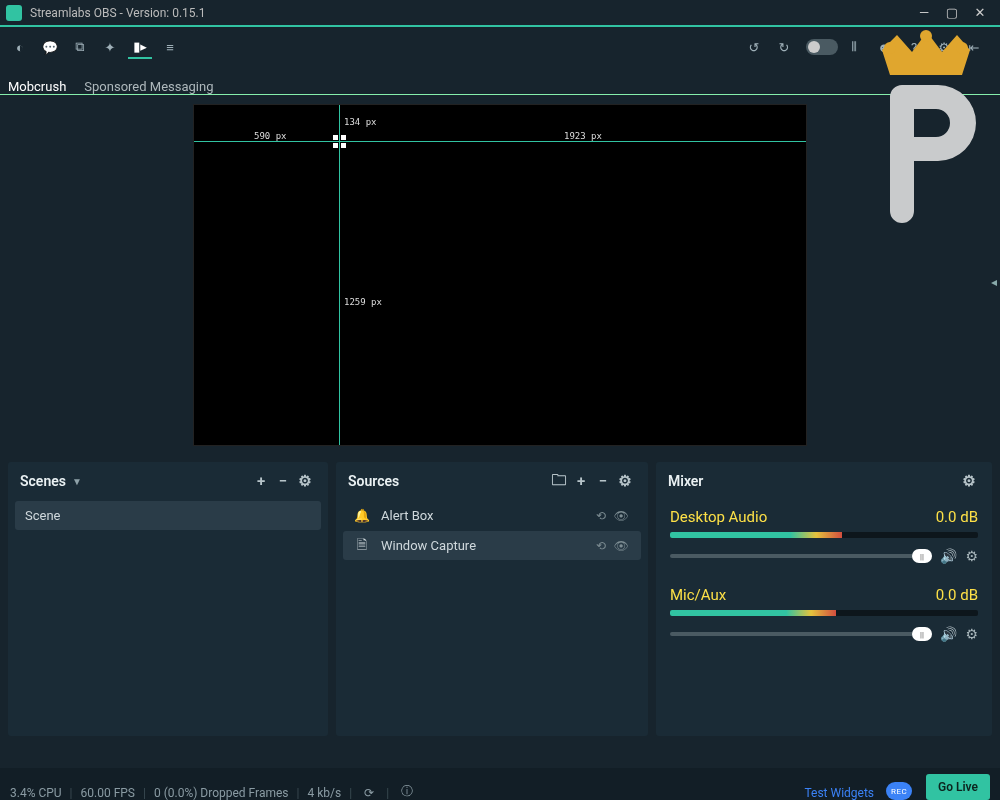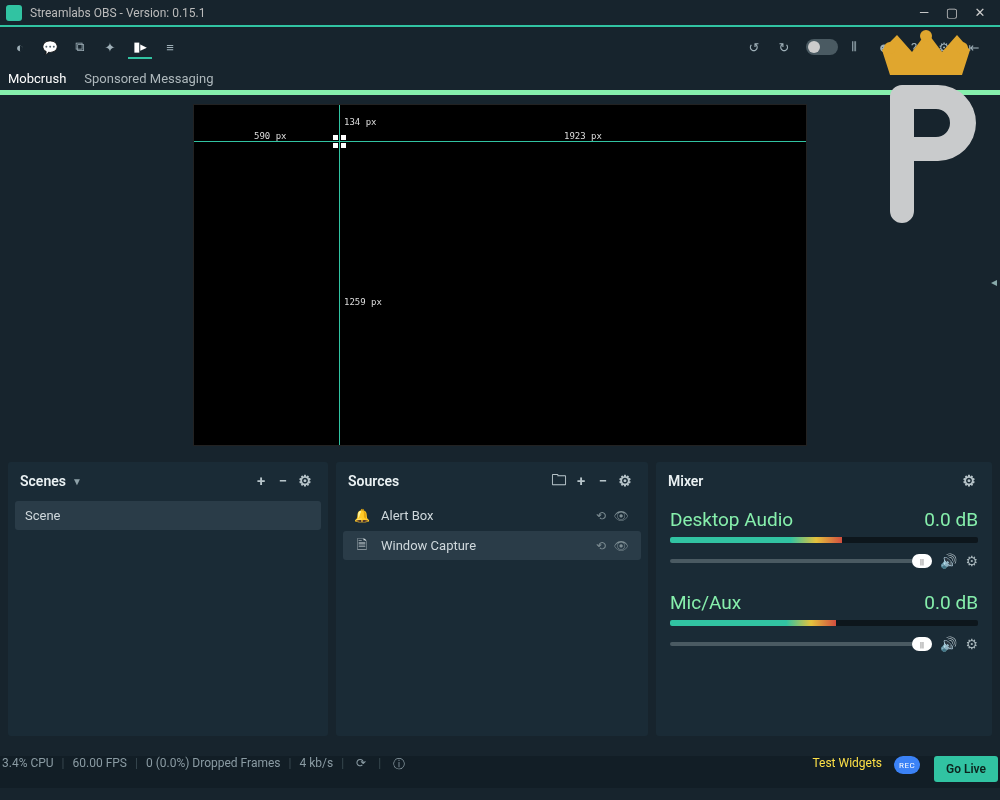--- a/index.html
+++ b/index.html
@@ -14,21 +14,21 @@
 
 
 .toolbar { height:40px; display:flex; align-items:center; padding:0 8px; background:#17242D; }
 .toolbar .ticon { width:24px; height:24px; display:flex; align-items:center; justify-content:center; margin-right:6px; color:#9fb0b8; cursor:pointer; }
 .toolbar .ticon.active { color:#fff; border-bottom:2px solid #31C3A2; }
 .toolbar .spacer { flex:1; }
 .toolbar .switch { width:32px; height:16px; background:#4a5a62; border-radius:8px; margin:0 4px; position:relative; }
 .toolbar .switch::after{content:'';position:absolute;left:2px;top:2px;width:12px;height:12px;background:#ccc;border-radius:50%;}
 
 
-.tabsrow { height:28px; display:flex; align-items:center; padding:0 8px; font-size:13px; color:#aeb8bc; border-bottom:5px solid #86efac; }
+.tabsrow { height:28px; display:flex; align-items:flex-end; padding:0 8px; font-size:13px; color:#aeb8bc; border-bottom:1px solid #86efac; }
 .tabsrow .tab { margin-right:18px; cursor:pointer; }
 .tabsrow .tab.active { color:#fff; }
 
 
 .previewwrap { height:359px; display:flex; justify-content:center; align-items:center; background:#17242D; position:relative; }
 .preview { width:614px; height:342px; background:#000; position:relative; border:1px solid #222; }
 .preview .vline { position:absolute; top:0; bottom:0; width:1px; background:#31C3A2; left:145px; }
 .preview .hline { position:absolute; left:0; right:0; height:1px; background:#31C3A2; top:36px; }
 .preview .marker { position:absolute; left:139px; top:30px; width:13px; height:13px; background:transparent; }
 .preview .marker::before,.preview .marker::after{content:'';position:absolute;background:#fff;}
@@ -48,37 +48,37 @@
 .panel-body { flex:1; overflow:auto; padding:0 4px 4px; }
 
 .listrow { height:29px; display:flex; align-items:center; padding:0 10px; border-radius:3px; margin:1px 3px; cursor:pointer; font-size:13px; }
 .listrow.selected { background:#2a3c48; }
 .listrow .rowicon { width:18px; margin-right:10px; color:#cfd8dc; text-align:center; }
 .listrow .spacer { flex:1; }
 .listrow .mini { width:20px; color:#7d8d93; font-size:12px; text-align:center; }
 
 
 .mixitem { padding:8px 10px 14px; }
-.mixhead { display:flex; font-size:19px; color:#86efac; margin-bottom:6px; }
+.mixhead { display:flex; font-size:15px; color:#fde047; margin-bottom:6px; }
 .mixhead .spacer{flex:1;}
 .meter { height:6px; background:#0d161c; position:relative; border-radius:2px; overflow:hidden; }
 .meter .fill { position:absolute; left:0; top:0; bottom:0; background:linear-gradient(90deg,#31C3A2 0%,#31C3A2 70%,#e4c23d 85%,#d24e3f 100%); }
 .sliderrow { display:flex; align-items:center; margin-top:10px; gap:8px; }
 .slider { flex:1; height:4px; background:#4a5a62; border-radius:2px; position:relative; }
 .slider .thumb { position:absolute; right:0; top:-5px; width:20px; height:14px; background:#fff; border-radius:8px; display:flex; align-items:center; justify-content:center; font-size:8px; color:#555; }
 .sicon { color:#a8b6bb; font-size:14px; cursor:pointer; }
 
 
-.statusbar { position:absolute; left:0; right:0; bottom:12px; height:32px; background:#121e26; display:flex; align-items:flex-start; padding:0 2px; font-size:12px; color:#8a9ba3; }
+.statusbar { position:absolute; left:0; right:0; bottom:0; height:32px; background:#121e26; display:flex; align-items:flex-end; padding:0 10px; font-size:12px; color:#8a9ba3; }
 .statusbar .sep { margin:0 8px; color:#3a4a52; }
 .statusbar .spacer{flex:1;}
 .statusbar .rec { width:26px; height:18px; background:#3b82f6; border-radius:9px; color:#fff; font-size:8px; display:flex; align-items:center; justify-content:center; margin:0 6px; letter-spacing:.5px;}
 .statusbar .btn { background:#3c4b53; color:#dde4e7; padding:6px 12px; border-radius:3px; margin-left:8px; cursor:pointer; font-size:12px;}
 .statusbar .btn.primary { background:#31C3A2; color:#0c241e; font-weight:600; }
-.statusbar .link { color:#fde047; margin-right:6px; cursor:pointer; }
+.statusbar .link { color:#3b82f6; margin-right:6px; cursor:pointer; }
 
 
 .watermark{position:absolute;right:18px;top:30px;pointer-events:none;}
 </style>
 </head>
 <body>
 
 <div class="titlebar">
   <div class="logo"></div>
   <span>Streamlabs OBS - Version: 0.15.1</span>

